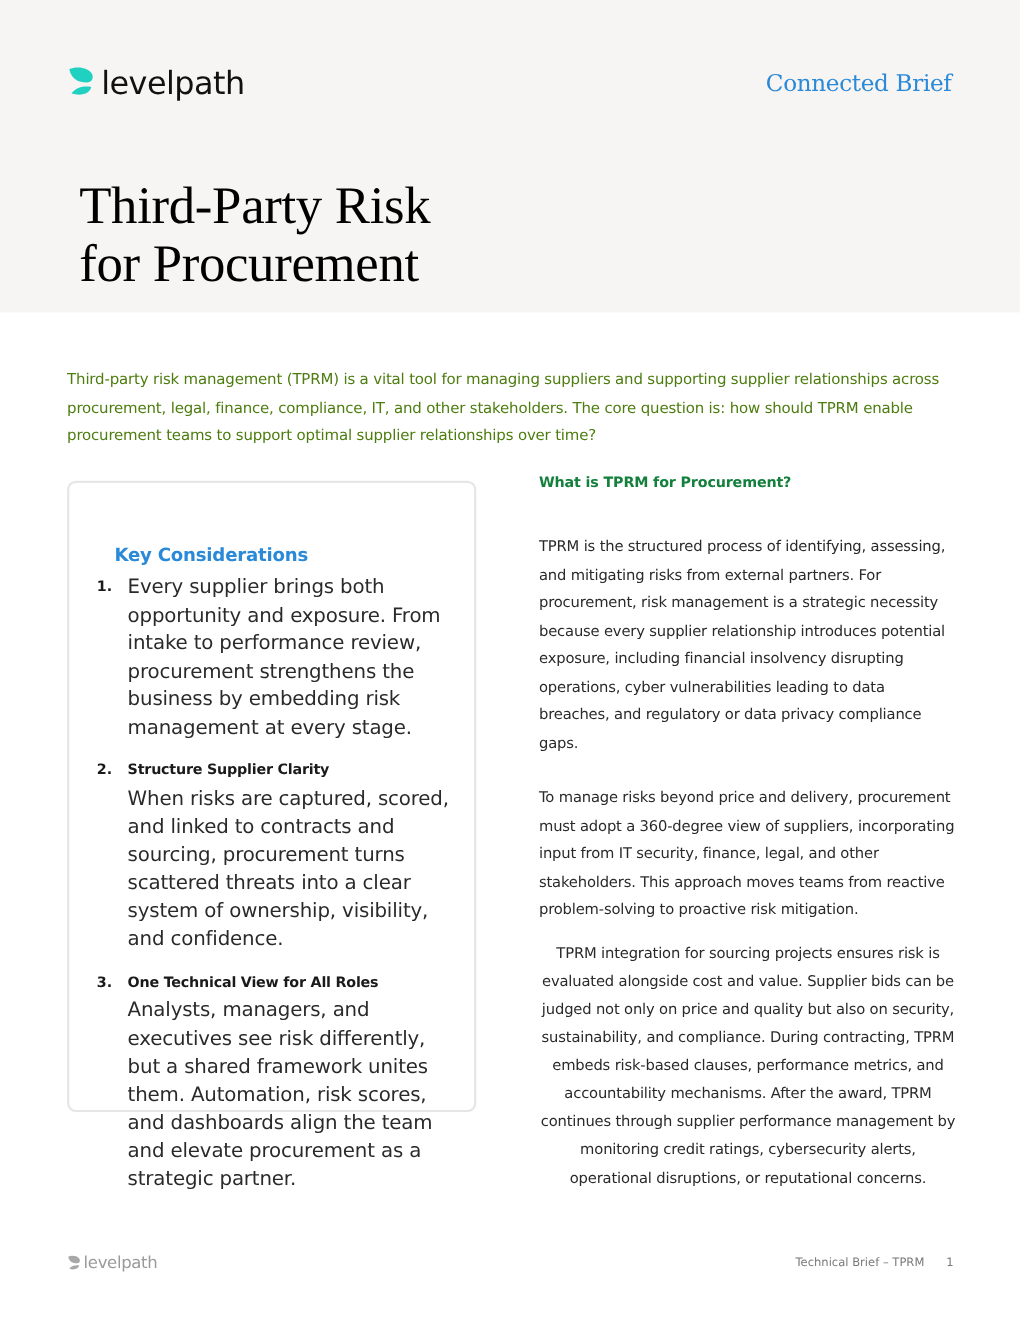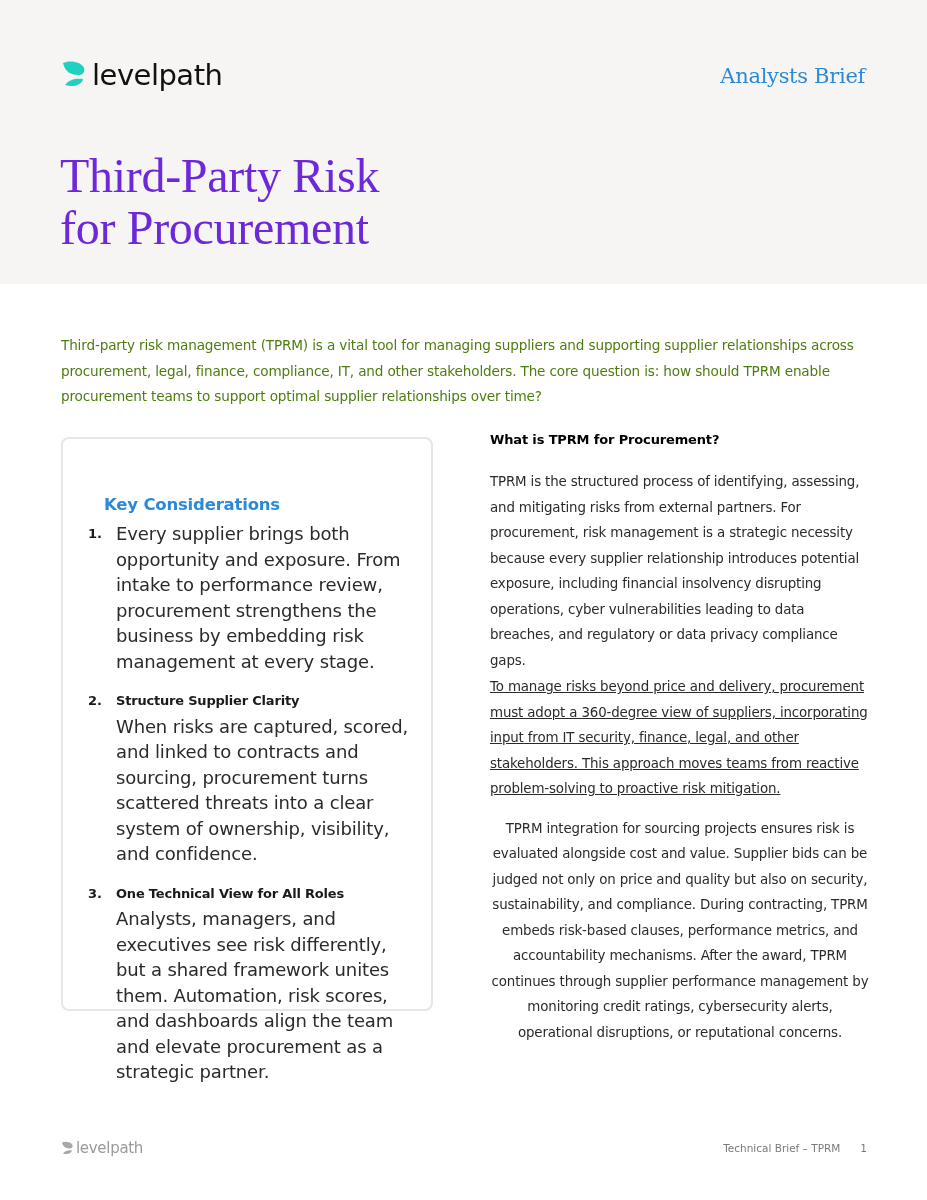--- a/index.html
+++ b/index.html
@@ -14,70 +14,70 @@
   .logo svg { width: 26px; height: 30px; display: block; }
   .logo-text {
     font-family: "DejaVu Sans", sans-serif; font-size: 29px; color: #111; margin-left: 5px;
     letter-spacing: -0.5px; line-height: 30px;
   }
   .doc-type {
     position: absolute; right: 62px; top: 64px; font-family: "DejaVu Serif", serif;
     font-size: 21px; color: #2a8ad8; letter-spacing: -0.3px;
   }
   .title {
-    position: absolute; left: 60px; top: 150px; margin: 0; font-family: "Liberation Serif", serif;
-    font-weight: normal; font-size: 48px; line-height: 52px; color: #6d28d9; letter-spacing: -0.3px;
+    position: absolute; left: 60px; top: 150px; margin: 12px; font-family: "Liberation Serif", serif;
+    font-weight: normal; font-size: 48px; line-height: 52px; color: #000000; letter-spacing: -0.3px;
   }
   .intro {
     position: absolute; left: 61px; top: 333px; width: 810px; margin: 0;
     font-size: 13.6px; line-height: 25.5px; color: #4d7c0f; letter-spacing: -0.15px;
   }
   .card {
     position: absolute; left: 61px; top: 437px; width: 372px; height: 574px;
     border: 2px solid #e6e6e6; border-radius: 8px; box-sizing: border-box; background: #fff;
   }
   .card-title {
     position: absolute; left: 25px; top: 40px; margin: 16px; font-size: 16.5px; font-weight: bold;
     color: #2a8ad8; letter-spacing: -0.2px;
   }
   .kc-list { position: absolute; left: 25px; top: 82px; width: 330px; margin: 0; padding: 0; list-style: none; }
   .kc-item { position: relative; padding-left: 28px; margin-bottom: 14px; }
   .kc-num { position: absolute; left: 0; top: 0; font-size: 13px; font-weight: bold; line-height: 25.5px; color: #1a1a1a; }
   .kc-head { display: block; font-size: 13px; font-weight: bold; line-height: 25.5px; color: #1a1a1a; letter-spacing: -0.2px; }
   .kc-body { display: block; font-size: 18px; line-height: 25.5px; color: #2a2a2a; letter-spacing: -0.15px; }
   .right-col { position: absolute; left: 490px; top: 430px; width: 380px; }
   .section-head {
-    margin: 0; font-size: 13px; font-weight: bold; color: #000000; line-height: 20px; letter-spacing: -0.15px;
+    margin: 0; font-size: 13px; font-weight: bold; color: #15803d; line-height: 20px; letter-spacing: -0.15px;
   }
   .para {
     margin: 0; font-size: 13.4px; line-height: 25.5px; color: #2a2a2a; letter-spacing: -0.15px;
   }
-  .para.p1 { margin-top: 19px; }
-  .para.p2 { margin-top: 1px; text-decoration: underline; }
+  .para.p1 { margin-top: 35px; }
+  .para.p2 { margin-top: 24px; }
   .para.p3 { margin-top: 14px; text-align: center; }
   .footer-logo { position: absolute; left: 61px; top: 1139px; display: flex; align-items: center; }
   .footer-logo svg { width: 13px; height: 15px; display: block; }
   .footer-logo-text { font-size: 15px; color: #9a9a9a; margin-left: 2px; letter-spacing: -0.3px; }
   .footer-right {
     position: absolute; right: 60px; top: 1142px; display: flex; align-items: flex-end; gap: 20px;
     font-size: 10.5px; color: #7a7a7a;
   }
 </style>
 </head>
 <body>
 
 <div class="header">
   <div class="logo">
     <svg viewBox="0 0 26 30">
       <path d="M2 3 C8 0,20 1,23 8 C24 12,22 15,18 15 C10 15,4 12,2 3 Z" fill="#20d0c0"></path>
       <path d="M4 25 C8 19,16 18,22 19 C21 24,14 28,4 25 Z" fill="#20d0c0"></path>
     </svg>
     <span class="logo-text">levelpath</span>
   </div>
-  <div class="doc-type">Analysts Brief</div>
+  <div class="doc-type">Connected Brief</div>
   <h1 class="title">
     <span>Third-Party Risk</span><br>
     <span>for Procurement</span>
   </h1>
 </div>
 
 <p class="intro">Third-party risk management (TPRM) is a vital tool for managing suppliers and supporting supplier relationships across procurement, legal, finance, compliance, IT, and other stakeholders. The core question is: how should TPRM enable procurement teams to support optimal supplier relationships over time?</p>
 
 <div class="card">
   <h2 class="card-title">Key Considerations</h2>

